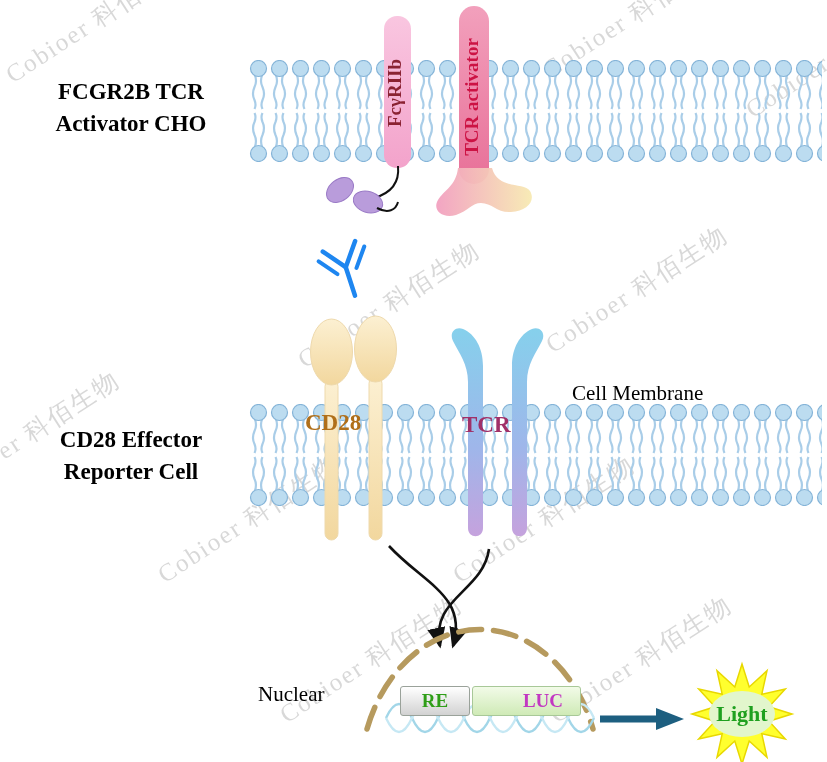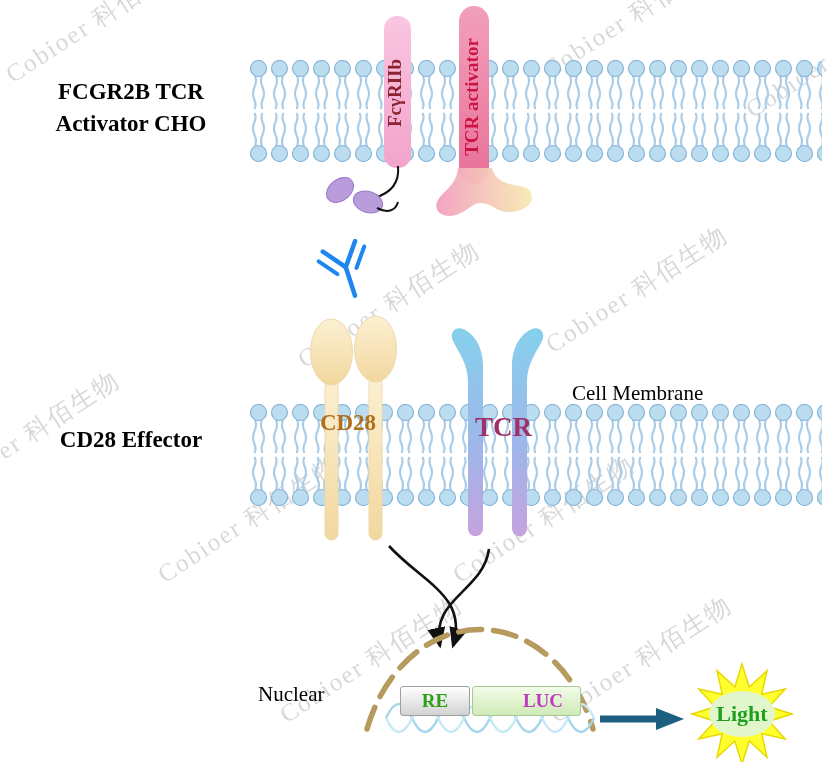--- a/index.html
+++ b/index.html
@@ -8,22 +8,22 @@
   .wm{position:absolute;font-family:"Liberation Serif",serif;font-size:25px;letter-spacing:2px;
       color:rgba(125,125,125,0.30);transform:rotate(-33deg);transform-origin:left center;
       white-space:nowrap;z-index:0;user-select:none;}
   #diagram-svg{position:absolute;left:0;top:0;z-index:1;}
   .lbl{position:absolute;z-index:3;color:#000;}
   .cell-title{font-weight:bold;font-size:23px;text-align:center;line-height:1.38;width:218px;}
   .vlabel{position:absolute;z-index:3;font-weight:bold;font-size:19px;text-align:center;
           transform:rotate(-90deg);white-space:nowrap;}
   .plain{font-size:21px;}
   .agonist{font-size:21px;color:#1d4d66;font-weight:bold;}
-  .cd28-tag{font-weight:bold;font-size:23px;color:#b06f1a;width:86px;text-align:center;}
-  .tcr-tag{font-weight:bold;font-size:27px;color:#a03068;width:70px;text-align:right;}
+  .cd28-tag{font-weight:bold;font-size:23px;color:#b06f1a;width:86px;text-align:left;}
+  .tcr-tag{font-weight:bold;font-size:23px;color:#a03068;width:70px;text-align:left;}
   .gene-box{position:absolute;z-index:3;height:28px;display:flex;align-items:center;
             justify-content:center;font-weight:bold;font-size:19px;border-radius:3px;}
   .re-box{left:400px;top:686px;width:68px;background:linear-gradient(180deg,#ffffff,#d2d2d2);
           border:1.5px solid #9aa29a;color:#2f9e18;}
   .luc-box{left:472px;top:686px;width:74px;background:linear-gradient(180deg,#f2fbe8,#cfeab6);
            border:1.5px solid #a8c898;color:#c238c2;padding-left:33px;}
   .light-lbl{left:704px;top:701px;width:76px;text-align:center;font-weight:bold;
              font-size:22px;color:#1fa01f;}
 </style>
 </head>
@@ -148,20 +148,21 @@
     <span style="display:block;">Activator CHO</span>
   </div>
 
   <div class="vlabel" style="left:322px;top:80px;width:150px;height:26px;color:#8a2232;">FcγRIIb</div>
 
   <div class="vlabel" style="left:379px;top:84px;width:190px;height:26px;color:#cc1344;">TCR activator</div>
 
 
   <div class="lbl cell-title" style="left:22px;top:424px;">
     <span style="display:block;">CD28 Effector</span>
+    <span style="display:block;">Reporter Cell</span>
   </div>
 
   <div class="lbl cd28-tag" style="left:305px;top:410px;">CD28</div>
 
   <div class="lbl tcr-tag" style="left:462px;top:412px;">TCR</div>
 
   <div class="lbl plain" style="left:572px;top:381px;width:190px;">Cell Membrane</div>
 
 
   <div class="lbl plain" style="left:258px;top:682px;width:110px;">Nuclear</div>

